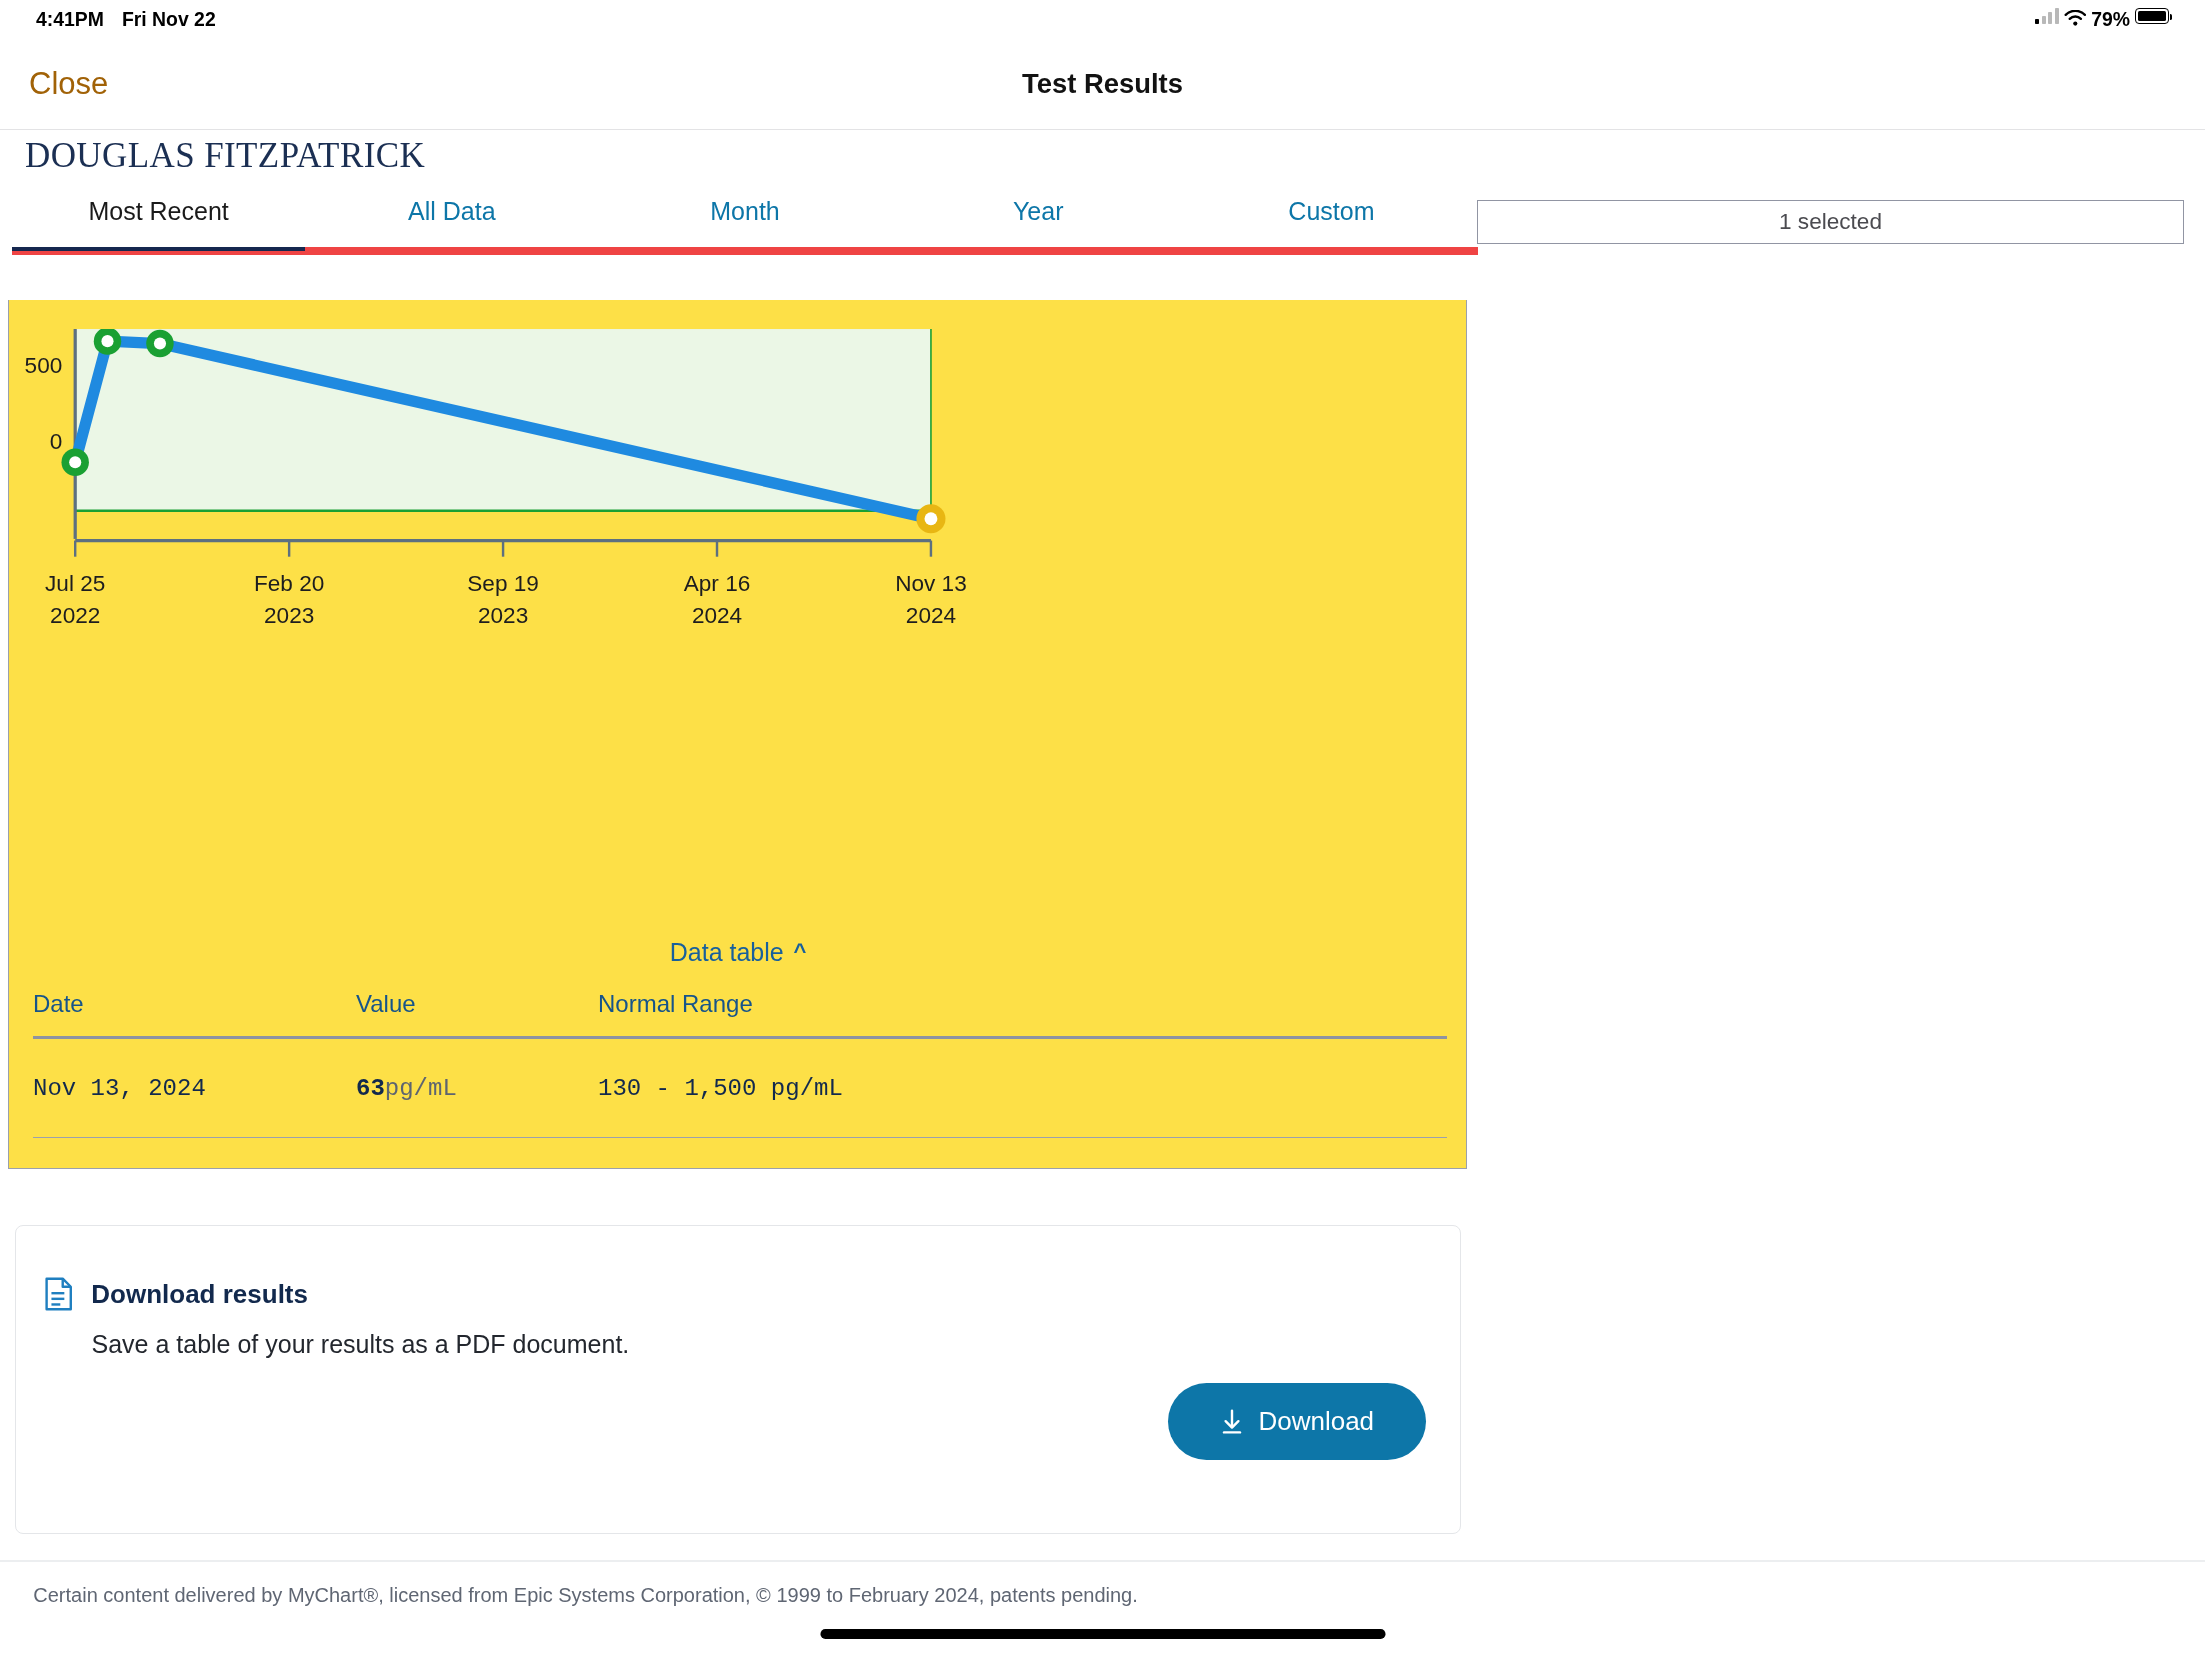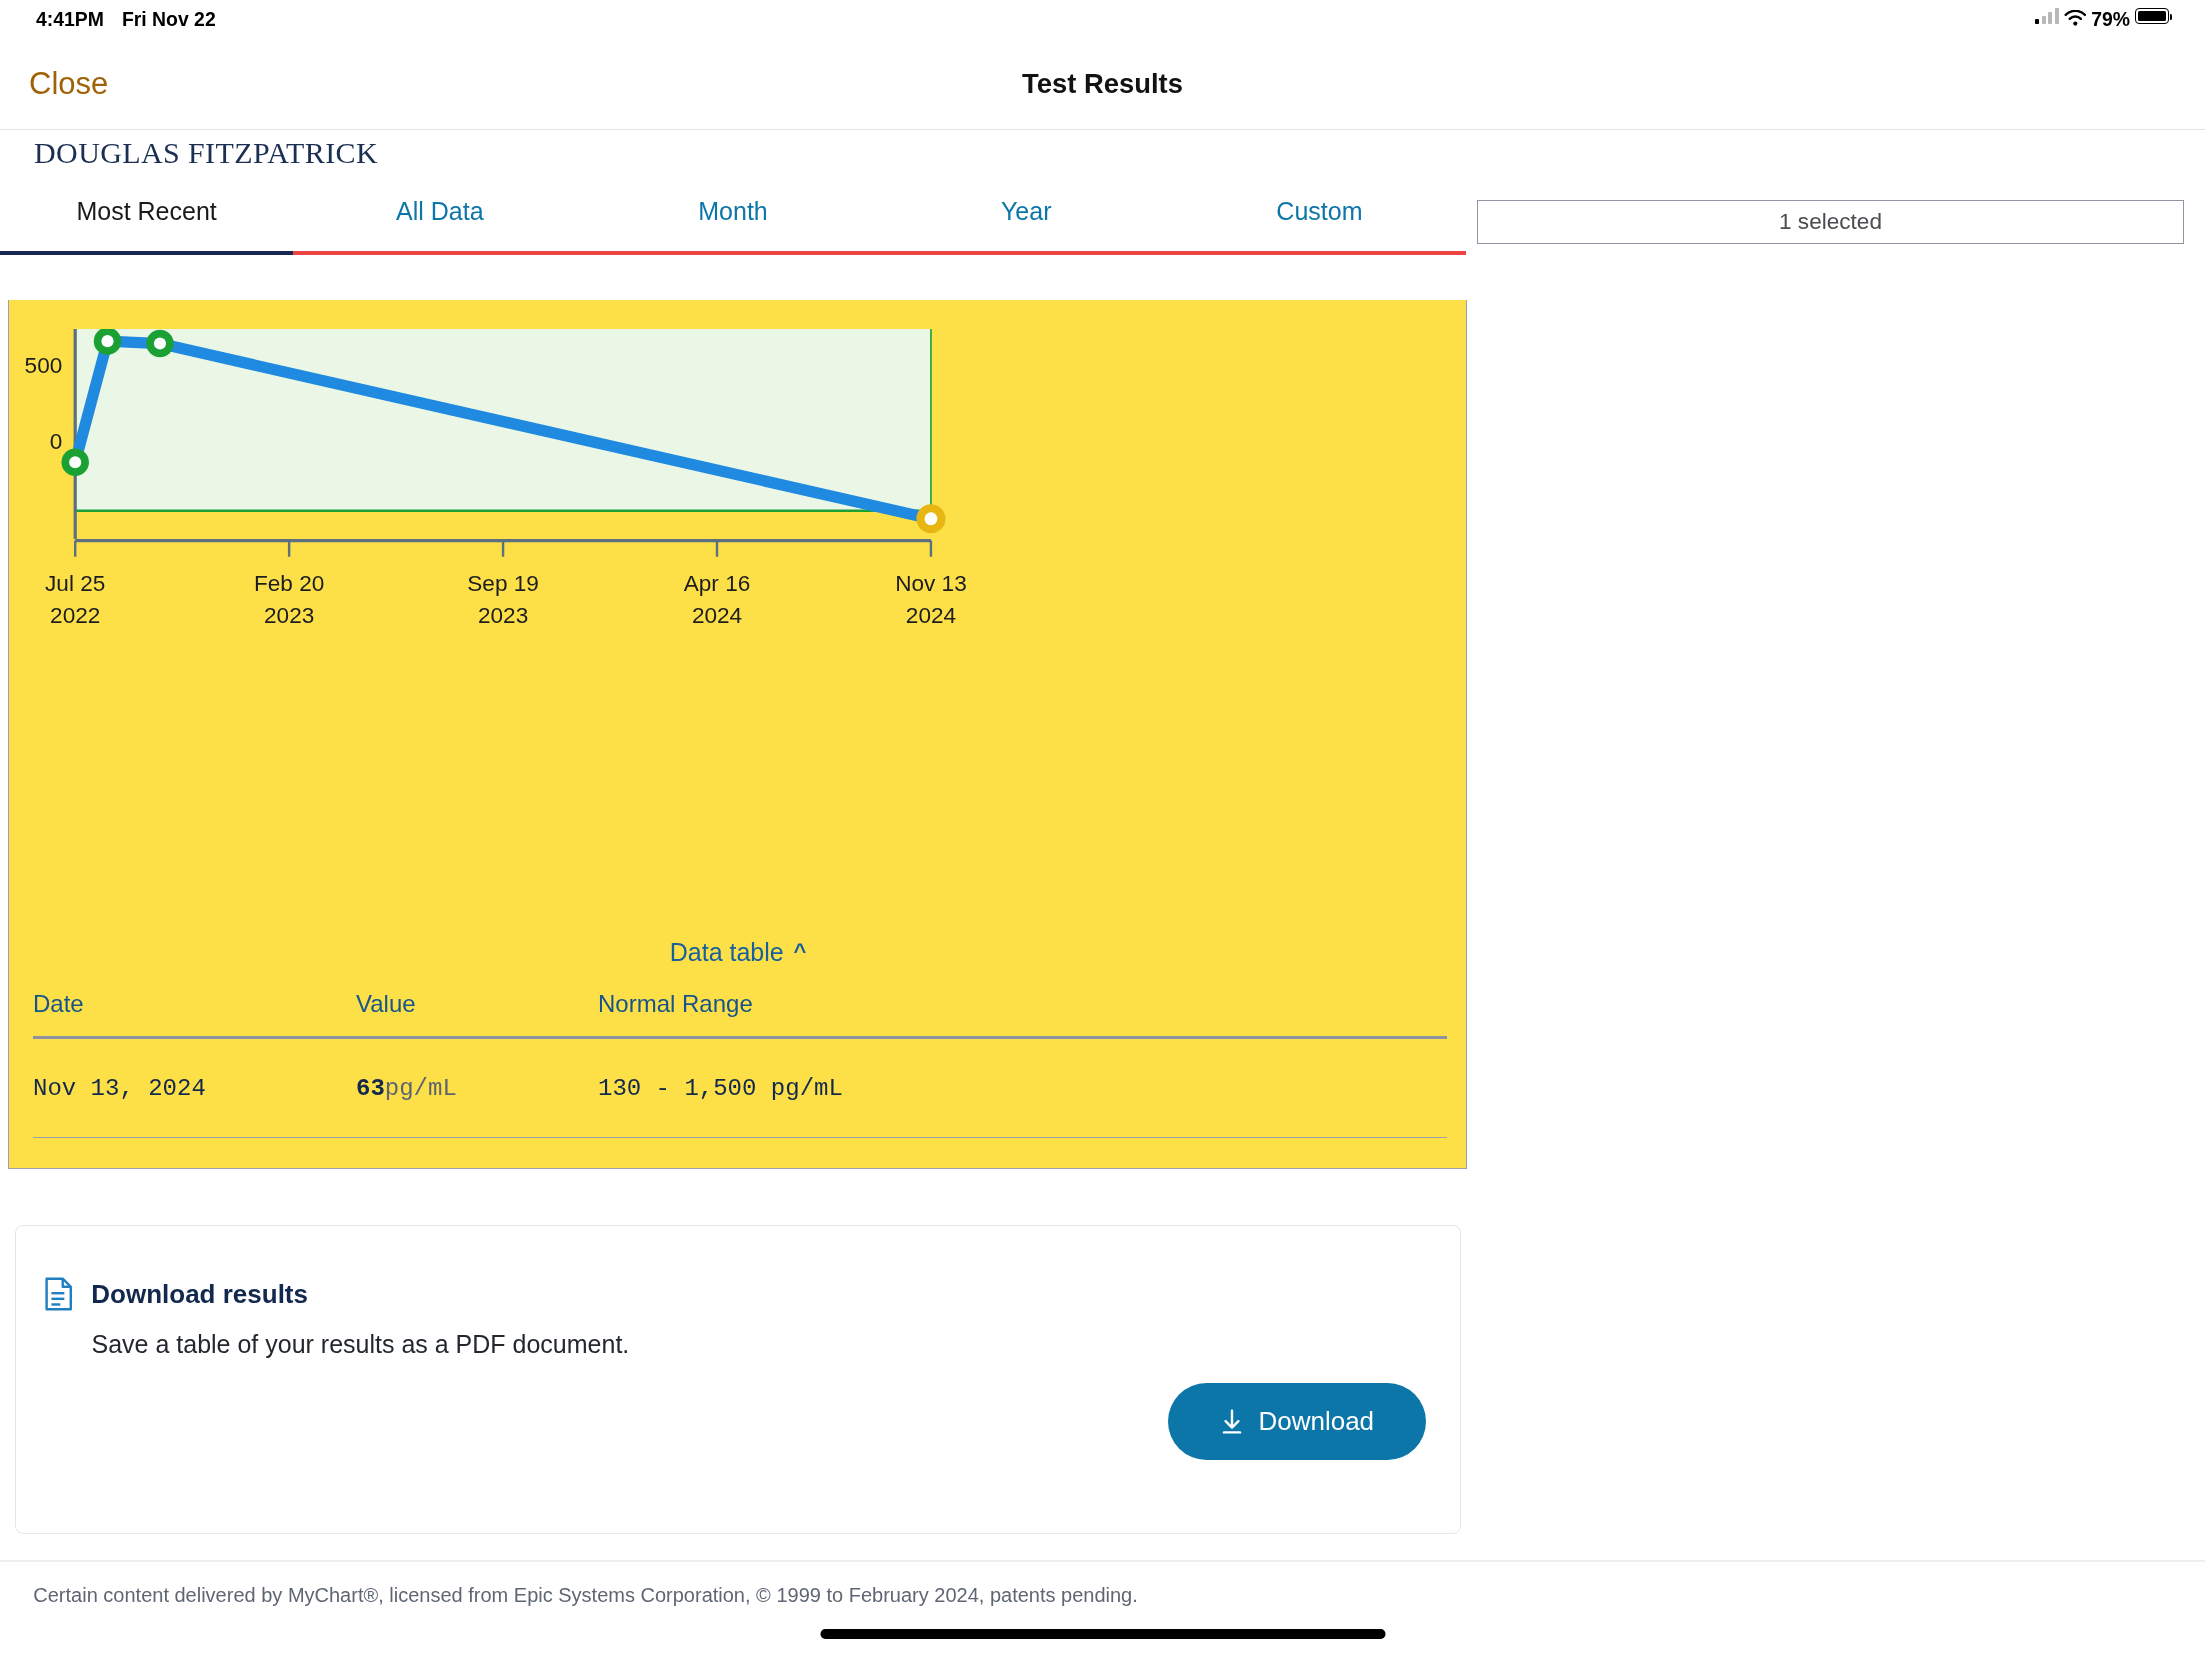--- a/index.html
+++ b/index.html
@@ -83,35 +83,35 @@
     transform: translateY(-50%);
     text-align: center;
     font-size: 27.4px;
     font-weight: bold;
     color: #121212;
   }
 
   
   .patient-name {
     position: absolute;
-    top: 136px; left: 34px;
+    top: 136px; left: 25px;
     font-family: "Liberation Serif", serif;
-    font-size: 30px;
+    font-size: 35px;
     letter-spacing: 0.4px;
     color: #1b2f53;
   }
 
   
   .tabs {
     position: absolute;
-    top: 194px; left: 0;
+    top: 194px; left: 12px;
     width: 1466px;
     height: 61px;
     display: flex;
-    border-bottom: 4px solid #ef4444;
+    border-bottom: 8px solid #ef4444;
     box-sizing: border-box;
   }
   .tab {
     flex: 1;
     text-align: center;
     font-size: 25px;
     color: #0d76a8;
     cursor: pointer;
     position: relative;
     padding-top: 3.2px;

